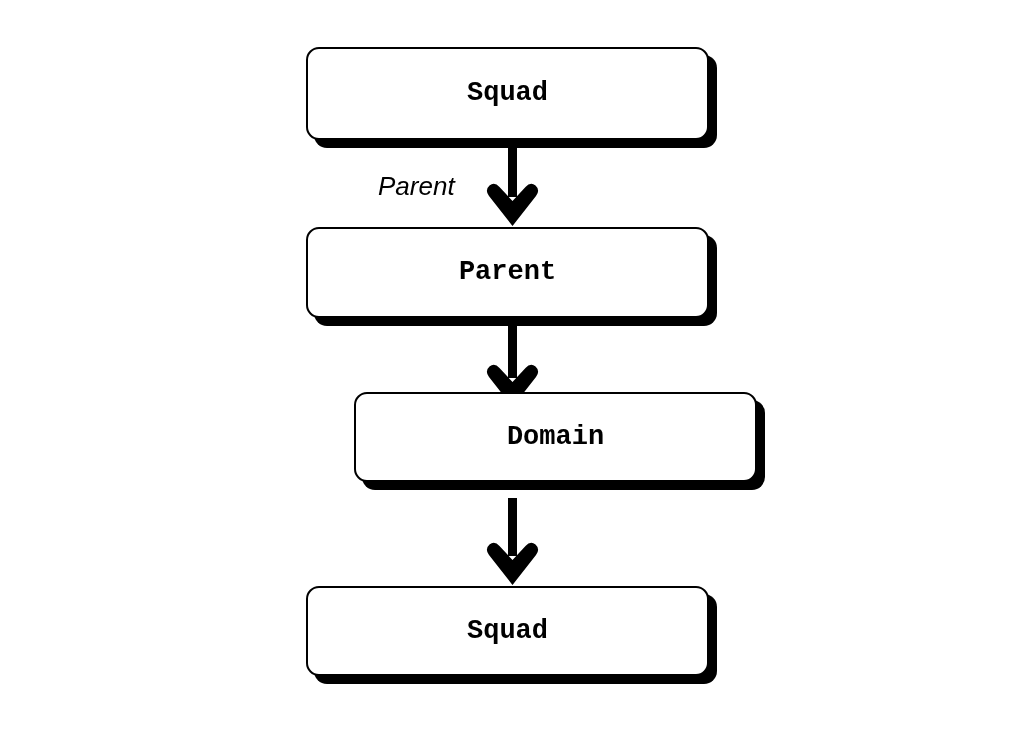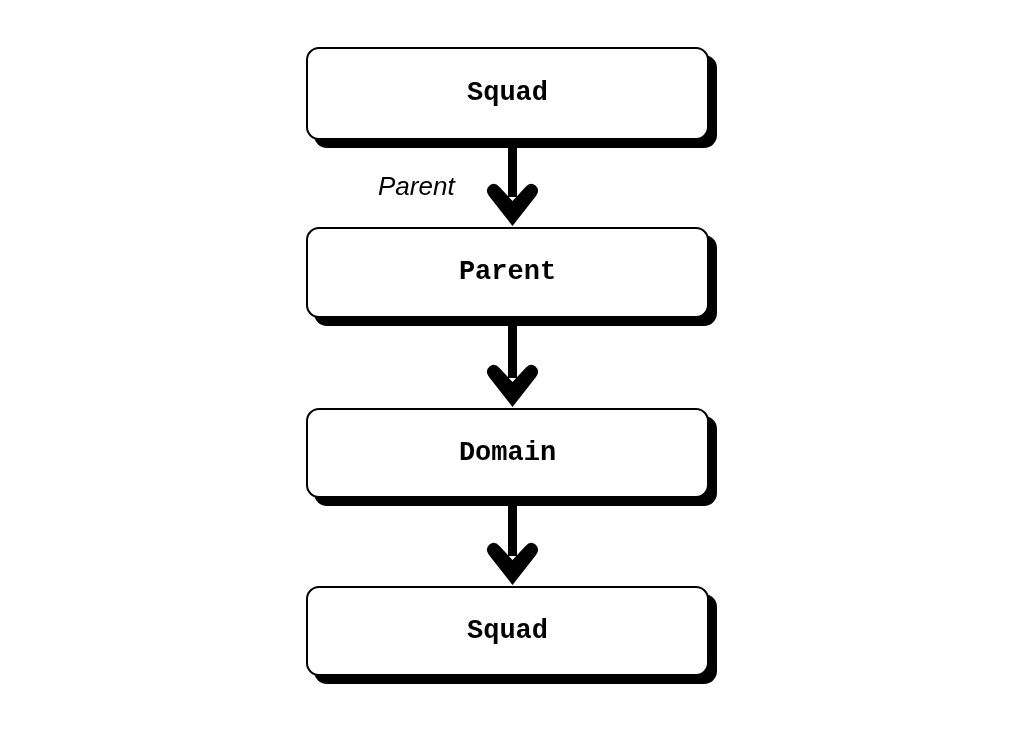--- a/index.html
+++ b/index.html
@@ -39,21 +39,21 @@
     font-size: 27px;
     font-weight: bold;
     color: #000000;
     letter-spacing: 0px;
     line-height: 1;
     user-select: none;
   }
 
   .node-squad  { top: 47px;  height: 93px; }
   .node-tribe  { top: 227px; height: 91px; }
-  .node-domain { top: 408px; height: 90px; }
+  .node-domain { top: 392px; height: 90px; margin-left: 48px; }
   .node-group  { top: 586px; height: 90px; }
 
   
   .connector {
     position: absolute;
     left: 0;
     width: 1024px;
     pointer-events: none;
   }
   .connector svg {

